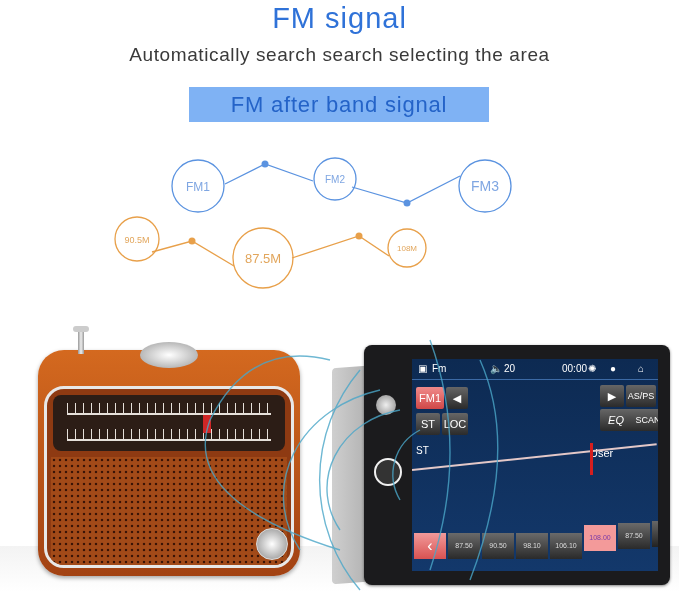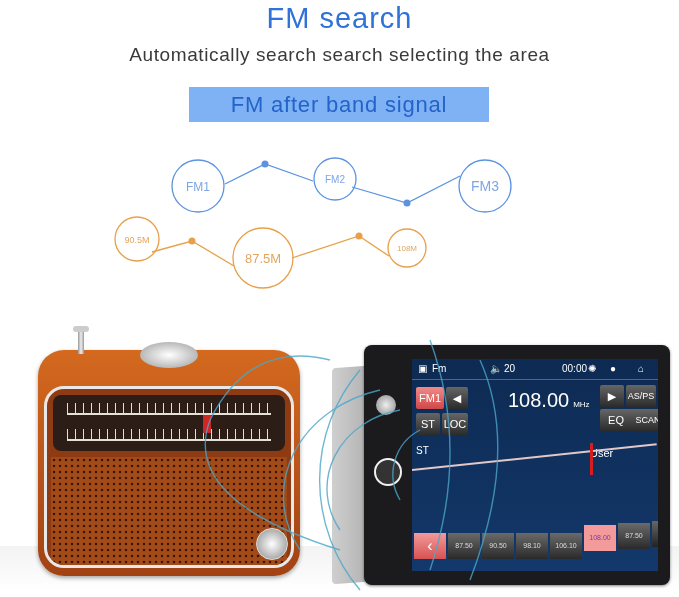--- a/index.html
+++ b/index.html
@@ -41,21 +41,21 @@
   .presets{position:absolute;left:0;top:170px;width:246px;height:34px;}
   .preset{position:absolute;top:4px;height:26px;width:32px;background:linear-gradient(#6a6a6a,#2a2a2a);color:#ddd;font-size:7px;line-height:26px;text-align:center;}
   .preset.active{background:#f39a9a;color:#7b3aa8;}
   .preset.nav{background:linear-gradient(#f29a9a,#d85252);color:#fff;font-size:16px;}
   .preset.next{background:linear-gradient(#666,#222);color:#fff;font-size:16px;}
   svg.waves{position:absolute;left:0;top:0;pointer-events:none;}
 </style>
 </head>
 <body>
 
-<div class="title">FM search</div>
+<div class="title">FM signal</div>
 <div class="subtitle">Automatically search search selecting the area</div>
 <div class="band">FM after band signal</div>
 
 <svg class="diagram" width="679" height="170" viewBox="0 130 679 170" font-family="Liberation Sans, sans-serif">
   <g stroke="#5b93e0" fill="none" stroke-width="1.3">
     <polyline points="225,184 265,164 313,181"></polyline>
     <polyline points="352,187 407,203 460,176"></polyline>
     <circle cx="198" cy="186" r="26"></circle>
     <circle cx="335" cy="179" r="21"></circle>
     <circle cx="485" cy="186" r="26"></circle>
@@ -110,24 +110,23 @@
         <span style="left:92px;">20</span>
         <span style="left:124px;margin-left:26px;">00:00</span>
         <span style="left:176px;">✺</span>
         <span style="left:198px;">●</span>
         <span style="left:226px;">⌂</span>
       </div>
       <div class="sbtn red" style="left:4px;top:28px;width:28px;">FM1</div>
       <div class="sbtn" style="left:34px;top:28px;width:22px;">◀</div>
       <div class="sbtn" style="left:4px;top:54px;width:24px;">ST</div>
       <div class="sbtn" style="left:30px;top:54px;width:26px;">LOC</div>
-      <div class="freq"><span>108.00</span><small>MHz</small></div>
       <div class="sbtn" style="left:188px;top:26px;width:24px;">▶</div>
       <div class="sbtn" style="left:214px;top:26px;width:30px;font-size:9px;">AS/PS</div>
-      <div class="sbtn" style="left:188px;top:50px;width:32px;">EQ</div>
+      <div class="sbtn" style="left:188px;top:50px;width:32px;font-style:italic;">EQ</div>
       <div class="sbtn" style="left:214px;top:50px;width:44px;font-size:9px;">SCAN</div>
       <div class="user">User</div>
       <div class="st2">ST</div>
       <div class="tuner"></div>
       <div class="needle2"></div>
       <div class="presets">
         <div class="preset nav" style="left:2px;">‹</div>
         <div class="preset" style="left:36px;">87.50</div>
         <div class="preset" style="left:70px;">90.50</div>
         <div class="preset" style="left:104px;">98.10</div>

